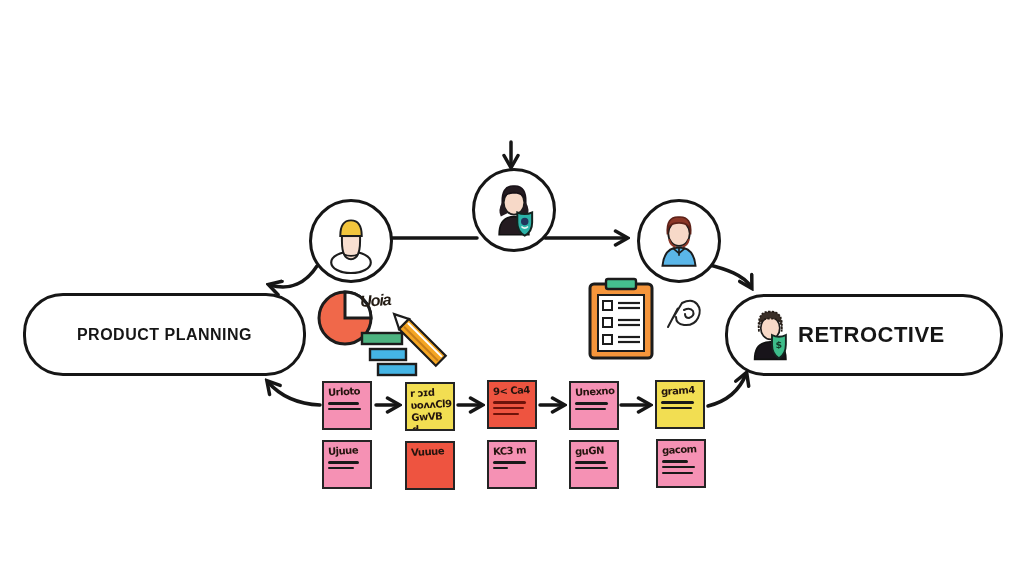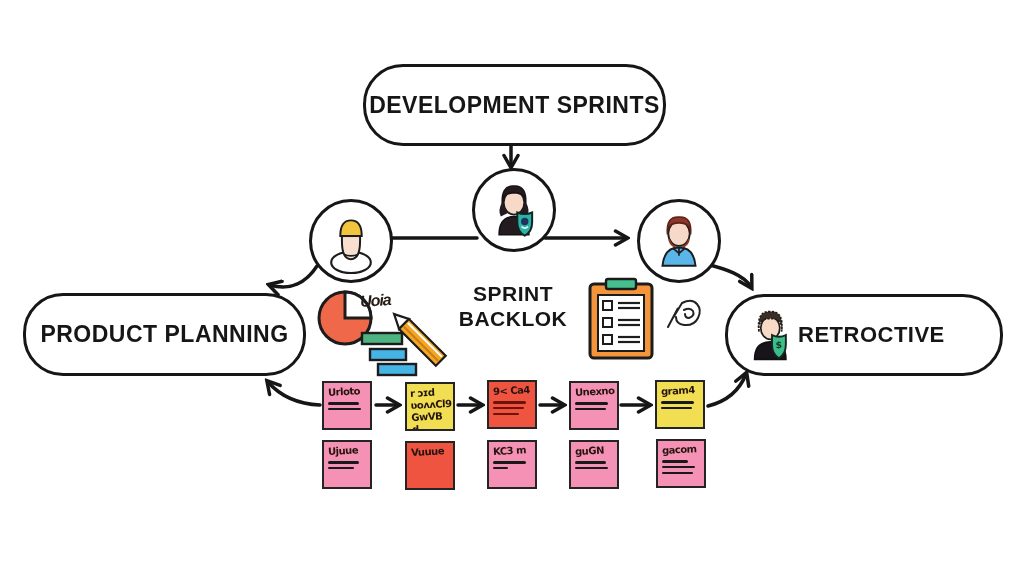--- a/index.html
+++ b/index.html
@@ -2,21 +2,21 @@
 <html><head>
 <meta charset="utf-8">
 <style>
   html,body{margin:0;padding:0;background:#fff;}
   .canvas{position:relative;width:1024px;height:565px;background:#fff;overflow:hidden;
           font-family:"Liberation Sans",sans-serif;}
   .pill{position:absolute;border:3.5px solid #161616;border-radius:40px;background:#fff;
         display:flex;align-items:center;justify-content:center;
         font-weight:bold;color:#161616;letter-spacing:.5px;}
   .pill.title{left:363px;top:64px;width:297px;height:76px;font-size:23px;}
-  .pill.left{left:23px;top:293px;width:277px;height:77px;font-size:23px;}
+  .pill.left{left:23px;top:293px;width:277px;height:77px;font-size:16px;}
   .pill.right{left:725px;top:294px;width:272px;height:76px;font-size:22px;justify-content:flex-start;}
   .pill.right .pill-label{}
   .pill.right .pill-avatar{margin-left:18px;width:52px;height:58px;flex:0 0 auto;}
   .avatar-circle{position:absolute;width:78px;height:78px;border:3.5px solid #161616;
                  border-radius:50%;background:#fff;display:flex;align-items:center;justify-content:center;}
   #av-dev{left:309px;top:199px;}
   #av-sm{left:472px;top:168px;}
   #av-po{left:637px;top:199px;}
   .center-label{position:absolute;left:443px;top:281px;width:140px;text-align:center;
                 font-weight:bold;font-size:21px;line-height:1.2;color:#161616;letter-spacing:.5px;}
@@ -55,23 +55,20 @@
       <path d="M706,264 C726,269 744,275 751,287" marker-end="url(#ah)"></path>
       <path d="M320,405 C299,404 281,397 268,382" marker-end="url(#ah)"></path>
       <path d="M708,406 C724,402 739,392 746,374" marker-end="url(#ah)"></path>
       <path d="M376,405 L398,405" marker-end="url(#ah)"></path>
       <path d="M458,405 L481,405" marker-end="url(#ah)"></path>
       <path d="M540,405 L563,405" marker-end="url(#ah)"></path>
       <path d="M621,405 L649,405" marker-end="url(#ah)"></path>
     </g>
   </svg>
 
-  <div class="pill title">
-    <span>DEVELOPMENT SPRINTS</span>
-  </div>
 
   <div class="avatar-circle" id="av-dev">
     <svg width="66" height="66" viewBox="0 0 80 80">
       <ellipse cx="40" cy="66" rx="24" ry="13" fill="#fff" stroke="#1c1c1c" stroke-width="2.6"></ellipse>
       <path d="M29,40 Q29,62 40,62 Q51,62 51,40 L51,34 L29,34 Z" fill="#f9dfd0" stroke="#1c1c1c" stroke-width="2.4"></path>
       <path d="M27,34 Q27,15 40,15 Q53,15 53,34 Z" fill="#f2c53d" stroke="#1c1c1c" stroke-width="2.4"></path>
       <path d="M27,34 L53,34" stroke="#1c1c1c" stroke-width="2.4"></path>
       <path d="M31,56 Q40,60 49,56" fill="none" stroke="#1c1c1c" stroke-width="2"></path>
     </svg>
   </div>
@@ -111,24 +108,20 @@
       <ellipse cx="28" cy="24" rx="11" ry="13" fill="#f7d9c8" stroke="#1c1c1c" stroke-width="2"></ellipse>
       <path d="M15,28 Q12,4 28,5 Q44,4 41,28 Q43,13 28,13 Q13,13 15,28 Z" fill="#3a2f28" stroke="#241c16" stroke-width="2" stroke-dasharray="2.5 1.6"></path>
       <g transform="translate(30,30)">
         <path d="M0,2 Q8,6 16,2 L16,13 Q16,24 8,29 Q0,24 0,13 Z" fill="#3dbd8a" stroke="#14241f" stroke-width="2.2"></path>
         <text x="8" y="17" text-anchor="middle" font-size="11" font-family="DejaVu Sans" font-weight="bold" fill="#143826">$</text>
       </g>
     </svg>
     <span class="pill-label">RETROCTIVE</span>
   </div>
 
-  <div class="center-label">
-    <div>SPRINT</div>
-    <div>BACKLOK</div>
-  </div>
 
   <svg class="overlay" width="1024" height="565" viewBox="0 0 1024 565">
     <g>
       <circle cx="345" cy="318" r="26" fill="#f0684a" stroke="#1c1c1c" stroke-width="3"></circle>
       <path d="M345,318 L345,292 A26,26 0 0 1 371,318 Z" fill="#fff" stroke="#1c1c1c" stroke-width="3"></path>
     </g>
     <g>
       <rect x="362" y="333" width="40" height="11" fill="#4db380" stroke="#1c1c1c" stroke-width="2.4"></rect>
       <rect x="370" y="349" width="36" height="11" fill="#45b5e5" stroke="#1c1c1c" stroke-width="2.4"></rect>
       <rect x="378" y="364" width="38" height="11" fill="#45b5e5" stroke="#1c1c1c" stroke-width="2.4"></rect>

